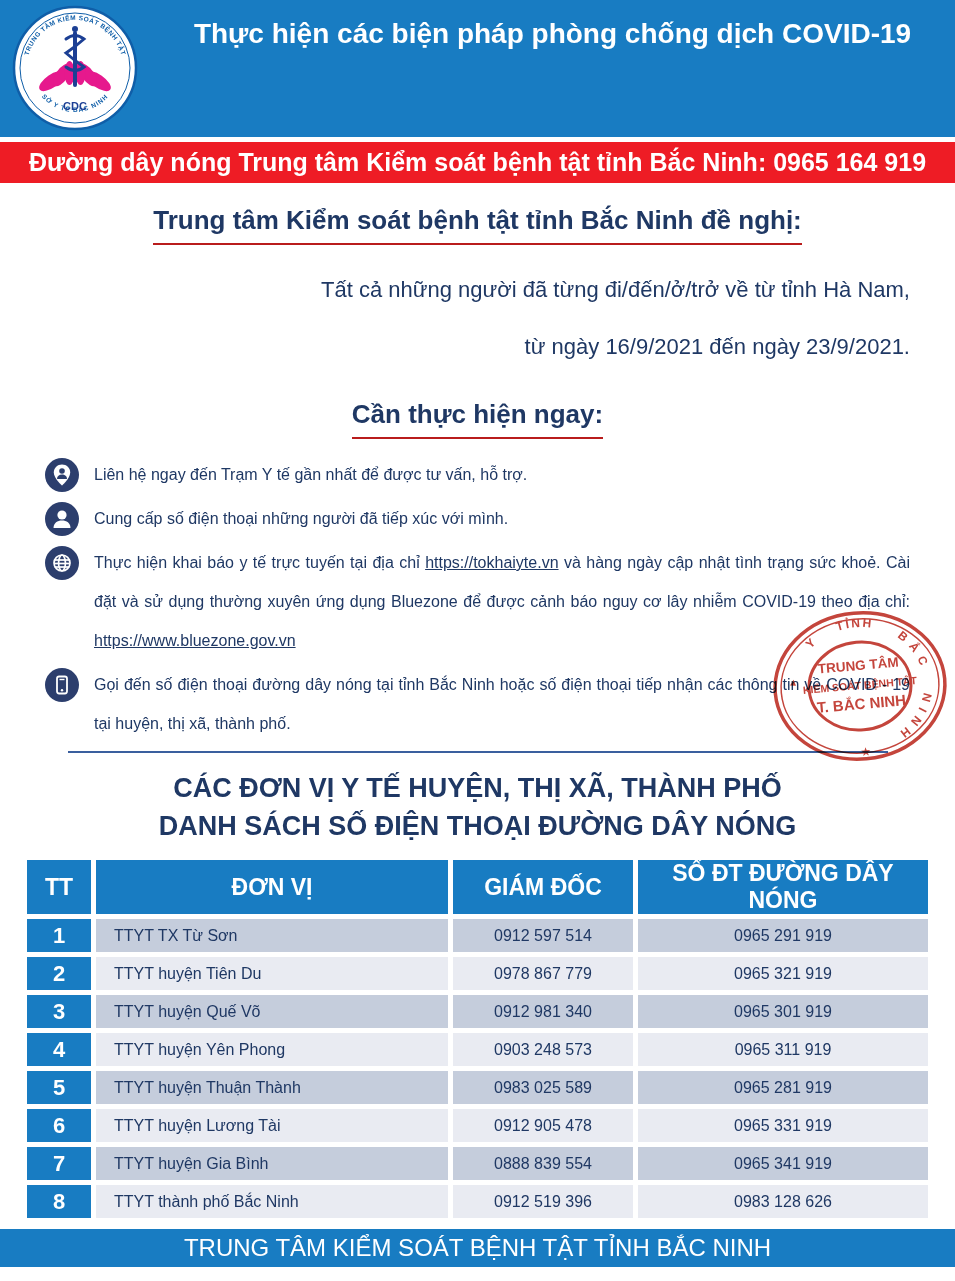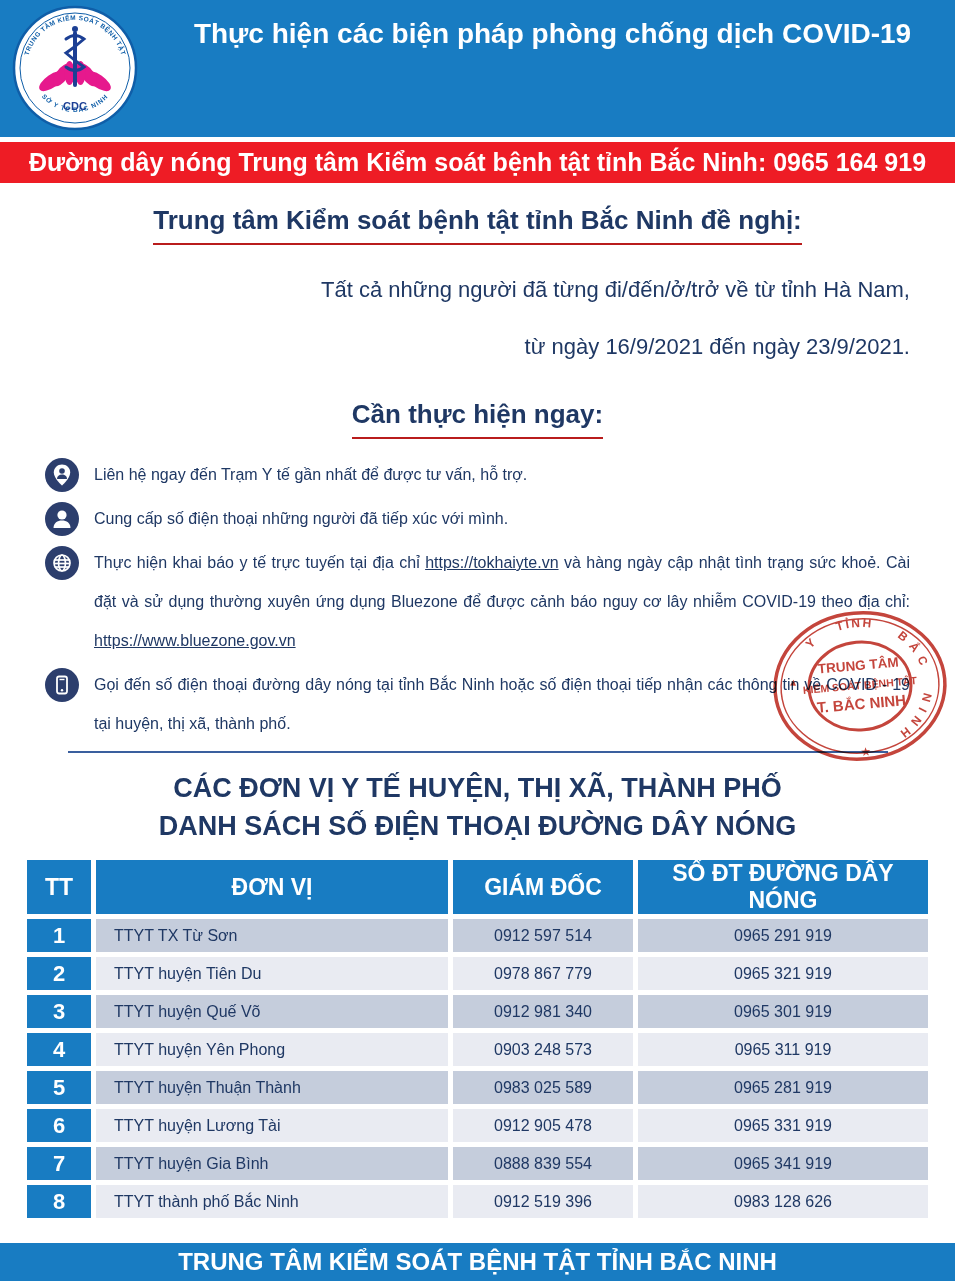--- a/index.html
+++ b/index.html
@@ -50,23 +50,23 @@
   tbody td:nth-child(3), tbody td:nth-child(4) { text-align:center; }
   tbody tr:nth-child(odd) td:not(:first-child) { background:var(--row-odd,#c5cddc); }
   tbody tr:nth-child(even) td:not(:first-child) { background:var(--row-even,#e9ebf2); }
   
   .stamp {
     position:absolute; left:770px; top:608px; width:180px; height:156px;
     transform:rotate(-5deg); mix-blend-mode:multiply; opacity:.92; pointer-events:none;
   }
   
   .footer {
-    position:absolute; bottom:0; left:0; right:0; height:38px;
+    position:absolute; bottom:14px; left:0; right:0; height:38px;
     background:var(--header-blue,#187cc2); color:#fff;
-    font-weight:bold; font-size:24px; text-align:center; line-height:38px;
+    font-weight:normal; font-size:24px; text-align:center; line-height:38px;
   }
 </style>
 </head>
 <body>
 
 <div class="page">
 
   <div class="header">
     <svg class="logo" viewBox="0 0 126 126">
       <circle cx="63" cy="63" r="61" fill="#ffffff" stroke="#0f5ea8" stroke-width="2.5"></circle>

